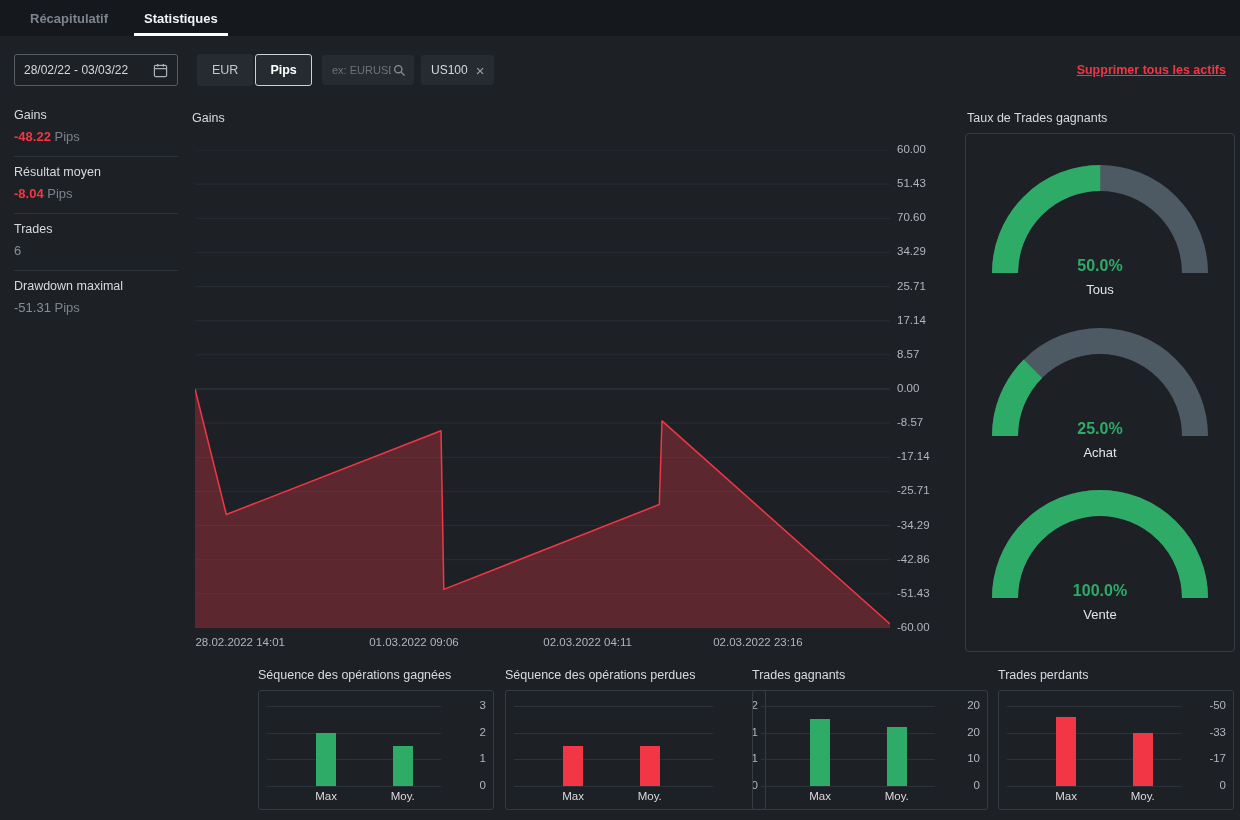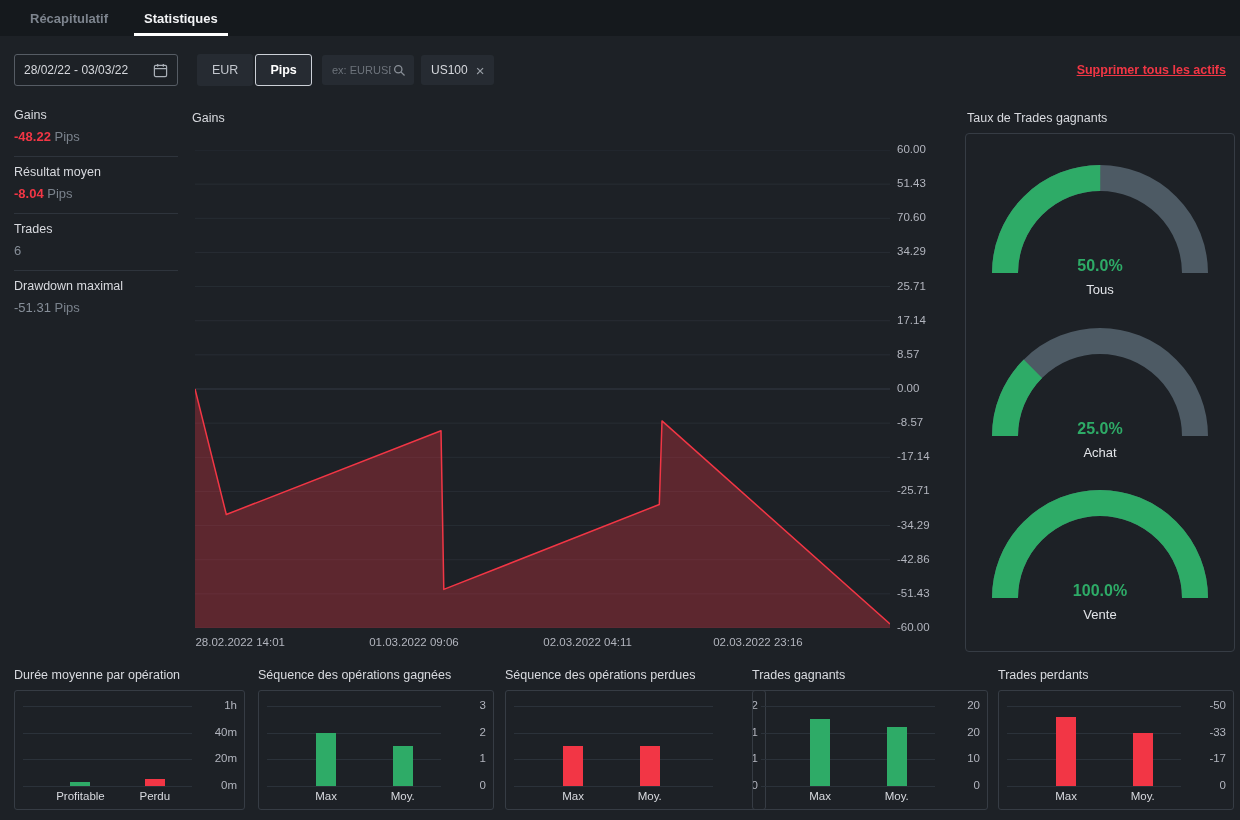--- a/index.html
+++ b/index.html
@@ -181,37 +181,20 @@
       <div class="gauge">
         <div class="gauge-arcwrap"><svg viewBox="0 0 220 116" width="220" height="116">
             <path d="M 15 110 A 95 95 0 0 1 205 110" fill="none" stroke="#4d5a64" stroke-width="26"></path>
             <path d="M 15 110 A 95 95 0 0 1 205 110" fill="none" stroke="#2eab67" stroke-width="26" stroke-dasharray="298.45130209103036 308.45130209103036"></path>
           </svg><div class="gauge-pct" style="color: rgb(46, 171, 103);">100.0%</div></div>
         <div class="gauge-name">Vente</div>
       </div>
     </section>
 
   <div id="bottom-row">
-      <section class="mini" style="left: 14px; width: 231px;">
-        <div class="mini-title">Durée moyenne par opération</div>
-        <div class="mini-box">
-          <div class="mini-grid" style="top: 15px;"></div>
-          <div class="mini-tick" style="top: 8px;">1h</div>
-          <div class="mini-grid" style="top: 41.6667px;"></div>
-          <div class="mini-tick" style="top: 34.6667px;">40m</div>
-          <div class="mini-grid" style="top: 68.3333px;"></div>
-          <div class="mini-tick" style="top: 61.3333px;">20m</div>
-          <div class="mini-grid" style="top: 95px;"></div>
-          <div class="mini-tick" style="top: 88px;">0m</div>
-          <div class="mini-bar" style="left: 55.46px; top: 91px; height: 4px; background: rgb(46, 171, 103);"></div>
-          <div class="mini-cat" style="left: 65.46px;">Profitable</div>
-          <div class="mini-bar" style="left: 129.82px; top: 88.3333px; height: 6.66667px; background: rgb(242, 54, 69);"></div>
-          <div class="mini-cat" style="left: 139.82px;">Perdu</div>
-        </div>
-      </section>
       <section class="mini" style="left: 258px; width: 236px;">
         <div class="mini-title">Séquence des opérations gagnées</div>
         <div class="mini-box">
           <div class="mini-grid" style="top: 15px;"></div>
           <div class="mini-tick" style="top: 8px;">3</div>
           <div class="mini-grid" style="top: 41.6667px;"></div>
           <div class="mini-tick" style="top: 34.6667px;">2</div>
           <div class="mini-grid" style="top: 68.3333px;"></div>
           <div class="mini-tick" style="top: 61.3333px;">1</div>
           <div class="mini-grid" style="top: 95px;"></div>

